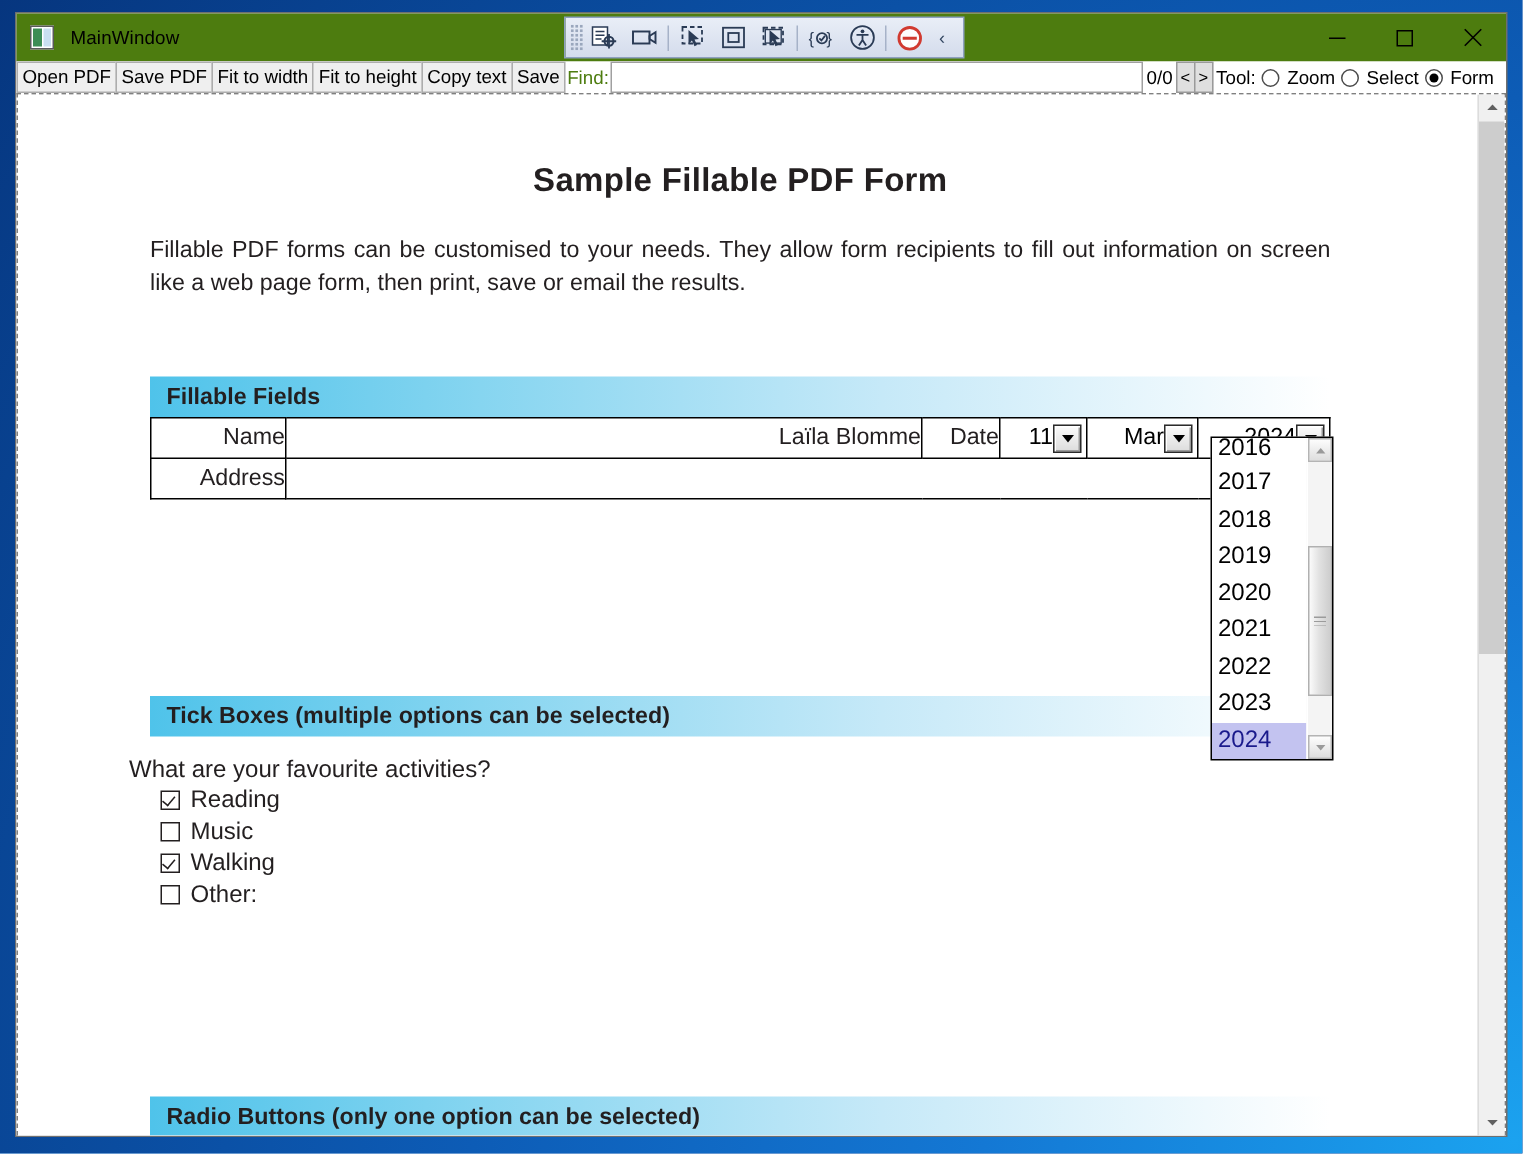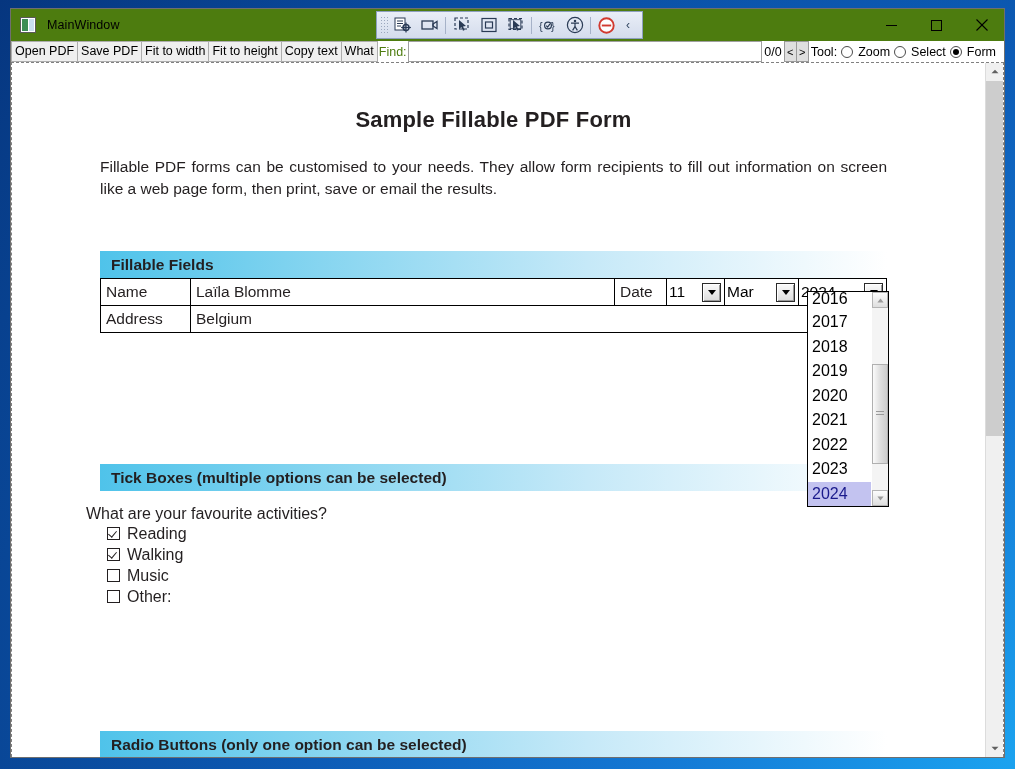--- a/index.html
+++ b/index.html
@@ -295,20 +295,21 @@
     font-size: 15.5px;
     color: #231f20;
   }
   #fillable-head { margin-top: 51px; }
 
   .form-table {
     margin: 0 88px 0 88px;
     border-collapse: collapse;
     width: calc(100% - 176px);
     table-layout: fixed;
+    text-align: right;
   }
   .form-table td {
     border: 1.5px solid #000;
     height: 26px;
     font-size: 15.5px;
     color: #231f20;
     padding: 0 0 0 5px;
     vertical-align: middle;
   }
   .cell-label { width: 84px; }
@@ -565,21 +566,21 @@
       <div class="vs-chev">‹</div>
     </div>
   </div>
 
   <div class="apptoolbar">
     <div class="tb-btn">Open PDF</div>
     <div class="tb-btn">Save PDF</div>
     <div class="tb-btn">Fit to width</div>
     <div class="tb-btn">Fit to height</div>
     <div class="tb-btn">Copy text</div>
-    <div class="tb-btn">What</div>
+    <div class="tb-btn">Save</div>
     <div class="tb-label">Find:</div>
     <input class="tb-find-input" type="text" value="" placeholder="" style="">
     <div class="tb-count">0/0</div>
     <div class="tb-nav">&lt;</div>
     <div class="tb-nav">&gt;</div>
     <div class="tb-tool-label">Tool:</div>
 
     <label class="tb-radio">
       <span class="radio-dot"></span>
       <span>Zoom</span>
@@ -644,26 +645,26 @@
 
         <div class="section-head" style="margin-top:131px">Tick Boxes (multiple options can be selected)</div>
 
         <div class="q-text">What are your favourite activities?</div>
 
         <div class="cb-row">
           <span class="cb-box checked"></span>
           <span>Reading</span>
         </div>
         <div class="cb-row">
+          <span class="cb-box"></span>
+          <span>Music</span>
+        </div>
+        <div class="cb-row">
           <span class="cb-box checked"></span>
           <span>Walking</span>
-        </div>
-        <div class="cb-row">
-          <span class="cb-box"></span>
-          <span>Music</span>
         </div>
         <div class="cb-row">
           <span class="cb-box"></span>
           <span>Other:</span>
         </div>
 
         <div class="section-head" style="margin-top:124px">Radio Buttons (only one option can be selected)</div>
 
       </div>
 

